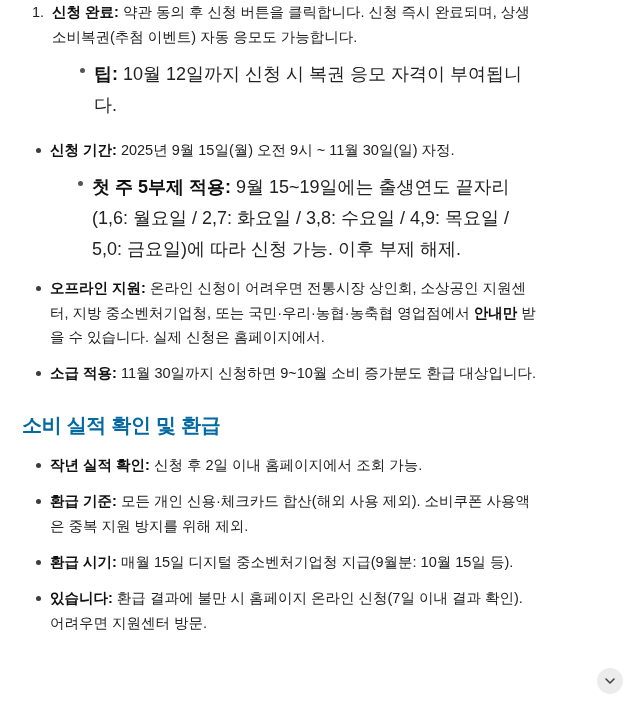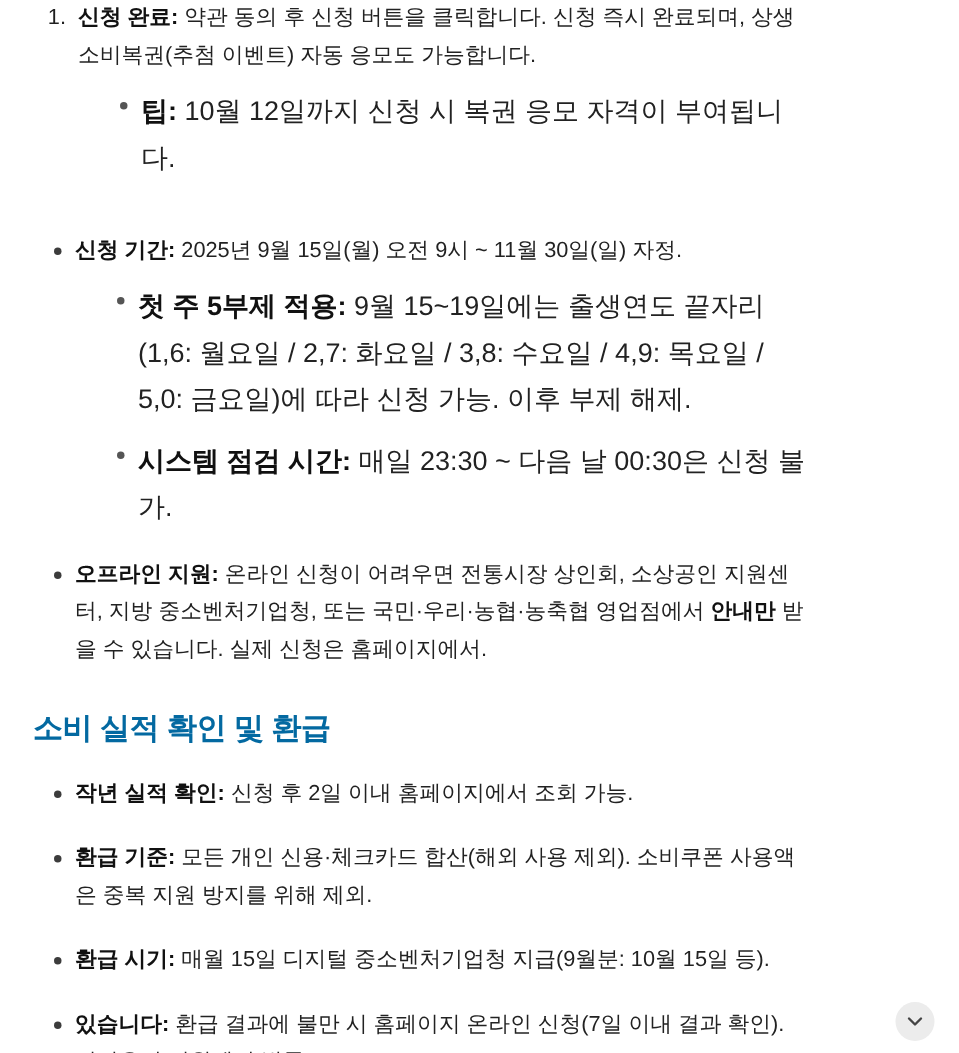--- a/index.html
+++ b/index.html
@@ -33,21 +33,21 @@
   }
   ul.bullets {
     margin: 0;
     padding: 0 0 0 22px;
     list-style: none;
   }
   ul.bullets > li {
     position: relative;
     font-size: 14.5px;
     line-height: 1.72;
-    margin: 18px 0 11px 0;
+    margin: 1px 0 11px 0;
     padding-left: 14px;
   }
   ul.bullets > li::before {
     content: "";
     position: absolute;
     left: 0;
     top: 10px;
     width: 5px;
     height: 5px;
     border-radius: 50%;
@@ -126,27 +126,27 @@
 
   <div class="spacer-sm"></div>
 
   <ul class="bullets block">
     <li>
       <span class="lead">신청 기간:</span><span class="rest"> 2025년 9월 15일(월) 오전 9시 ~ 11월 30일(일) 자정.</span>
       <ul class="sub-bullets">
         <li>
           <span class="lead">첫 주 5부제 적용:</span><span class="rest"> 9월 15~19일에는 출생연도 끝자리(1,6: 월요일 / 2,7: 화요일 / 3,8: 수요일 / 4,9: 목요일 / 5,0: 금요일)에 따라 신청 가능. 이후 부제 해제.</span>
         </li>
-        <li>
-          <span class="lead">시스템 점검 시간:</span><span class="rest"> 매일 23:30 ~ 다음 날 00:30은 신청 불가.</span>
-        </li>
       </ul>
     </li>
     <li>
       <span class="lead">오프라인 지원:</span><span class="rest"> 온라인 신청이 어려우면 전통시장 상인회, 소상공인 지원센터, 지방 중소벤처기업청, 또는 국민·우리·농협·농축협 영업점에서 </span><span class="lead">안내만</span><span class="rest"> 받을 수 있습니다. 실제 신청은 홈페이지에서.</span>
+    </li>
+    <li>
+      <span class="lead">소급 적용:</span><span class="rest"> 11월 30일까지 신청하면 9~10월 소비 증가분도 환급 대상입니다.</span>
     </li>
   </ul>
 
   <h2 class="section-title">소비 실적 확인 및 환급</h2>
 
   <ul class="bullets">
     <li>
       <span class="lead">작년 실적 확인:</span><span class="rest"> 신청 후 2일 이내 홈페이지에서 조회 가능.</span>
     </li>
     <li>

